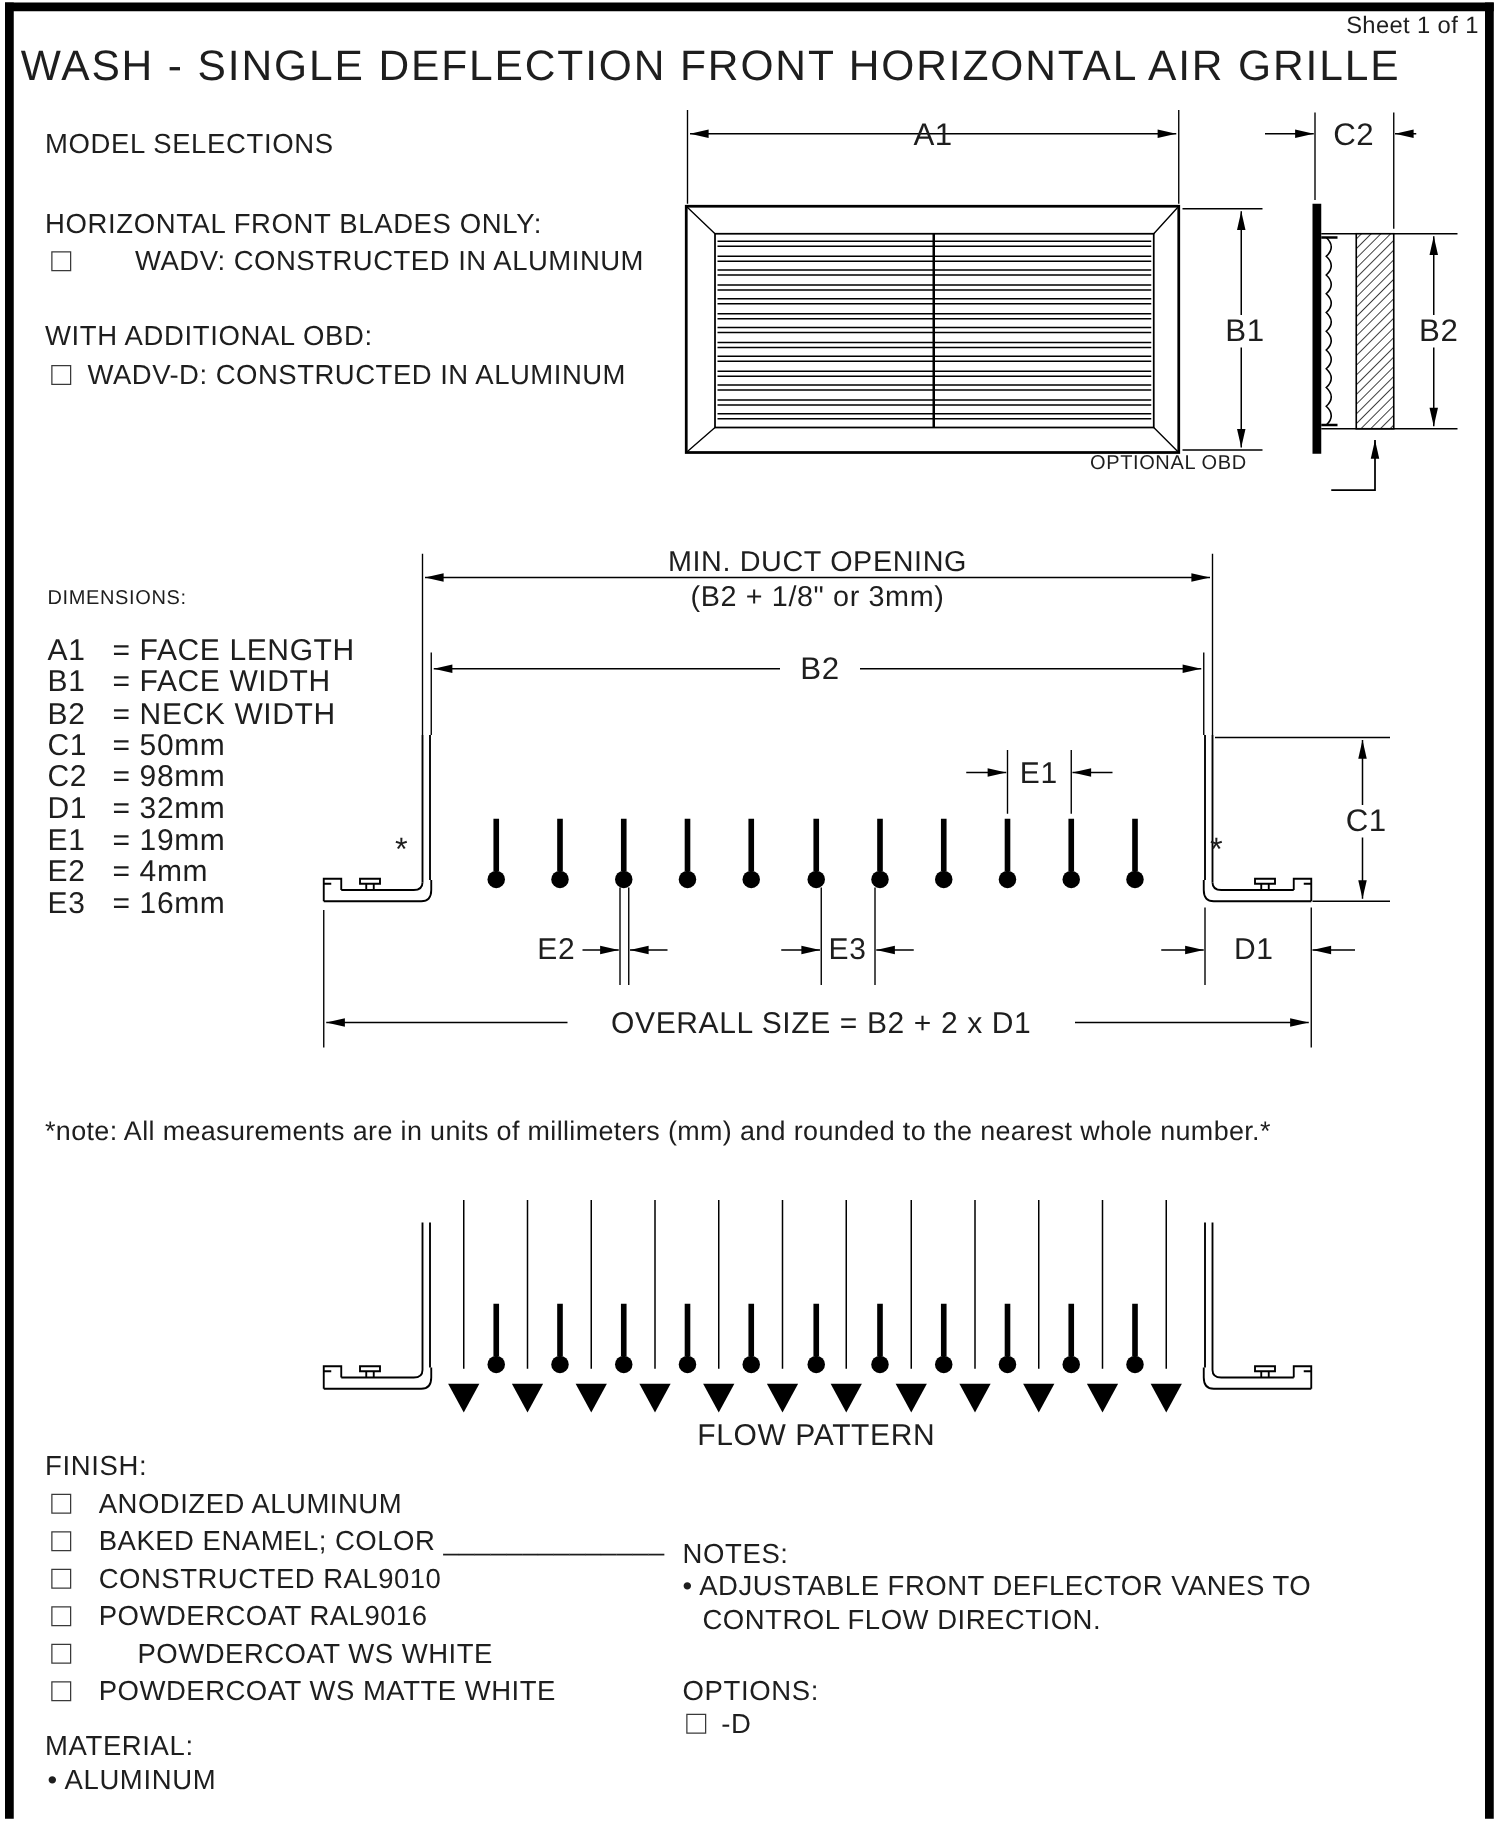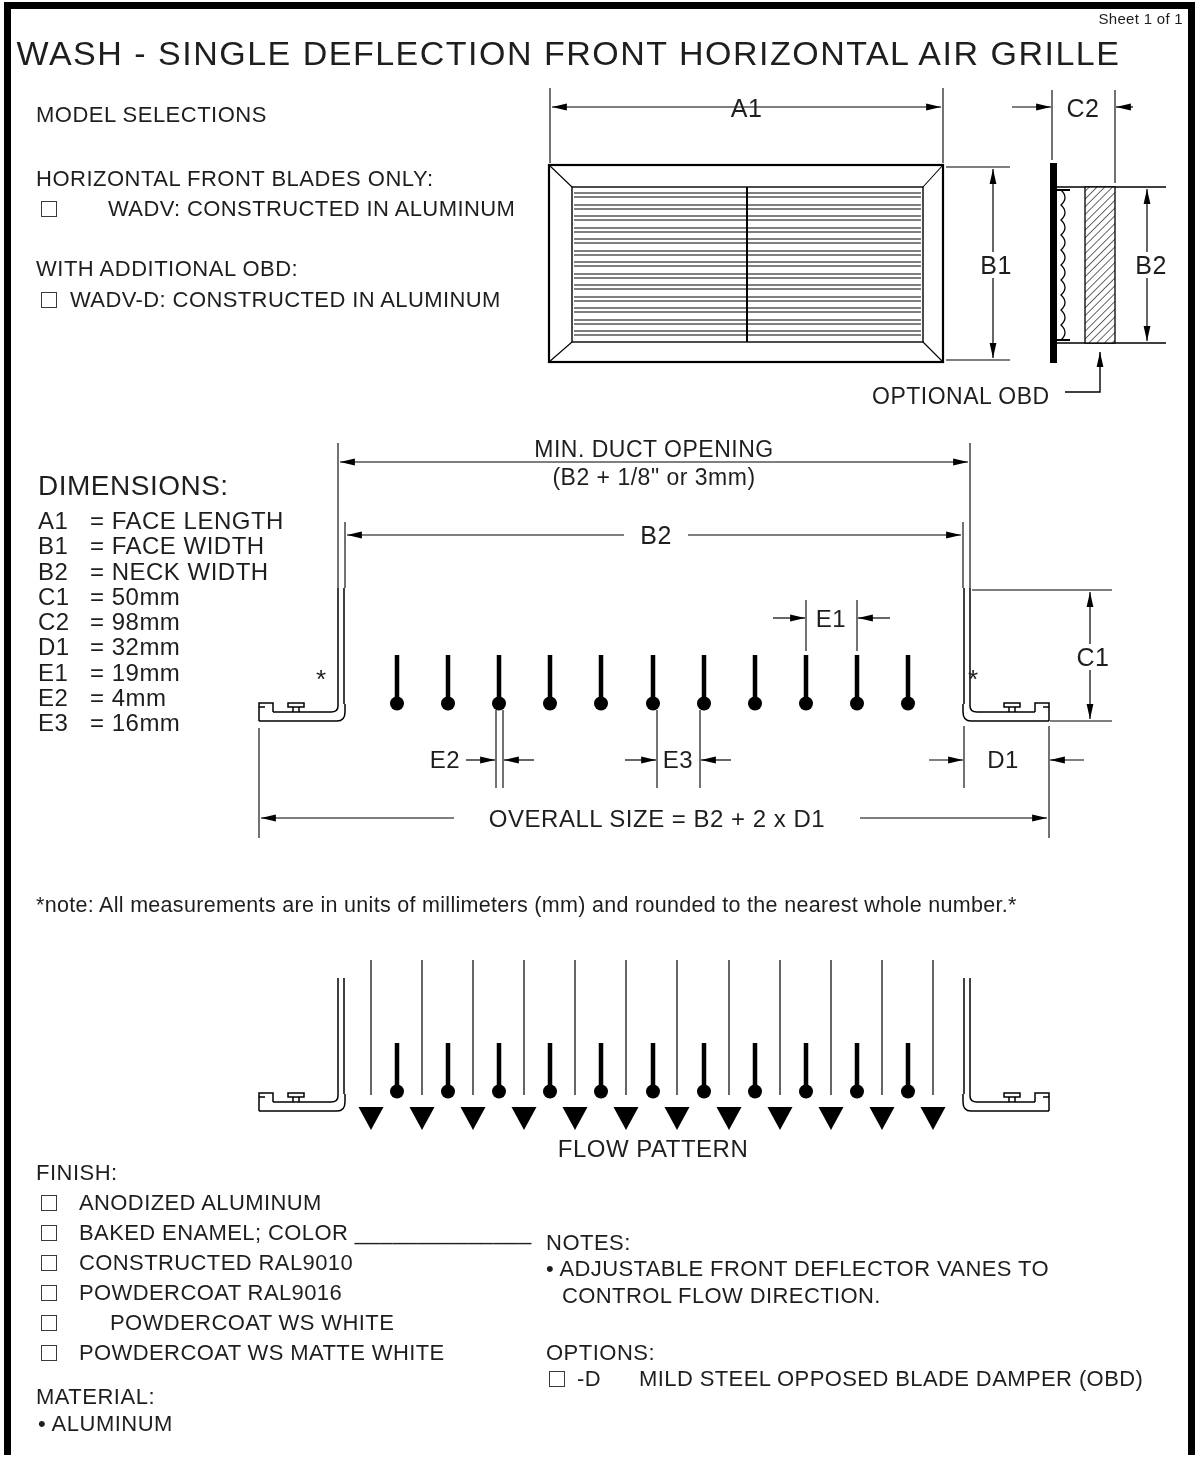--- a/index.html
+++ b/index.html
@@ -18,36 +18,36 @@
   .dimrow .dn{width:52px;flex:0 0 auto;}
   .dlab{position:absolute;font-size:25px;line-height:1.05;text-align:center;letter-spacing:.5px;white-space:nowrap;}
   .wbg{background:#fff;padding:0 3px;}
   svg{display:block;}
 </style>
 </head>
 <body>
 
 <div class="abs" style="left:4px;top:2px;width:1191px;height:1453px;border-left:7px solid #000;border-top:7px solid #000;border-right:7px solid #000;box-sizing:border-box;"></div>
 
-<div class="abs" style="right:18px;top:10px;font-size:15px;letter-spacing:.3px;">Sheet 1 of 1</div>
+<div class="abs" style="right:18px;top:10px;font-size:19px;letter-spacing:.3px;">Sheet 1 of 1</div>
 <div class="abs" style="left:0;top:34px;width:1137px;text-align:center;font-size:34px;letter-spacing:1.5px;white-space:nowrap;">WASH - SINGLE DEFLECTION FRONT HORIZONTAL AIR GRILLE</div>
 
 <div class="abs hd u" style="left:36px;top:102px;">MODEL SELECTIONS</div>
 <div class="abs hd u" style="left:36px;top:166px;">HORIZONTAL FRONT BLADES ONLY:</div>
 <div class="abs itm" style="left:41px;top:196px;gap:38px;">
   <span class="cb gap"></span>
   <span>WADV: CONSTRUCTED IN ALUMINUM</span>
 </div>
 <div class="abs hd u" style="left:36px;top:256px;">WITH ADDITIONAL OBD:</div>
 <div class="abs itm" style="left:41px;top:287px;">
   <span class="cb gap"></span>
   <span>WADV-D: CONSTRUCTED IN ALUMINUM</span>
 </div>
 
-<div class="abs u" style="left:38px;top:470px;font-size:28px;letter-spacing:.5px;">DIMENSIONS:</div>
+<div class="abs u" style="left:38px;top:470px;font-size:16px;letter-spacing:.5px;">DIMENSIONS:</div>
 <div class="abs" style="left:38px;top:508px;">
   <div class="dimrow">
       <span class="dn">A1</span>
       <span>= FACE LENGTH</span>
     </div>
   <div class="dimrow">
       <span class="dn">B1</span>
       <span>= FACE WIDTH</span>
     </div>
   <div class="dimrow">
@@ -207,21 +207,21 @@
           <circle cx="908" cy="1091.5" r="7"></circle>
       </g>
     </g>
   </g>
 </svg>
 
 <div class="dlab" style="left:716px;top:95px;width:61px;">A1</div>
 <div class="dlab wbg" style="left:967px;top:252px;width:52px;">B1</div>
 <div class="dlab" style="left:1054px;top:95px;width:58px;">C2</div>
 <div class="dlab wbg" style="left:1121px;top:252px;width:54px;">B2</div>
-<div class="dlab" style="left:872px;top:384px;font-size:23px;text-align:left;">OPTIONAL OBD</div>
+<div class="dlab" style="left:872px;top:363px;font-size:16px;text-align:left;">OPTIONAL OBD</div>
 
 <div class="dlab" style="left:504px;top:437px;width:300px;font-size:23px;">MIN. DUCT OPENING</div>
 <div class="dlab" style="left:504px;top:465px;width:300px;font-size:23px;">(B2 + 1/8" or 3mm)</div>
 <div class="dlab wbg" style="left:624px;top:522px;width:58px;">B2</div>
 <div class="dlab" style="left:806px;top:606px;width:50px;font-size:24px;">E1</div>
 <div class="dlab wbg" style="left:1063px;top:644px;width:54px;">C1</div>
 <div class="dlab" style="left:420px;top:747px;width:50px;font-size:24px;">E2</div>
 <div class="dlab" style="left:653px;top:747px;width:50px;font-size:24px;">E3</div>
 <div class="dlab" style="left:975px;top:747px;width:56px;font-size:24px;">D1</div>
 <div class="dlab wbg" style="left:454px;top:806px;width:400px;font-size:24px;">OVERALL SIZE = B2 + 2 x D1</div>
@@ -260,14 +260,13 @@
 <div class="abs hd" style="left:36px;top:1384px;">MATERIAL:</div>
 <div class="abs hd" style="left:38px;top:1411px;">• ALUMINUM</div>
 
 <div class="abs hd" style="left:546px;top:1230px;">NOTES:</div>
 <div class="abs" style="left:546px;top:1256px;width:508px;font-size:22px;letter-spacing:.4px;line-height:26.5px;padding-left:16px;text-indent:-16px;">• ADJUSTABLE FRONT DEFLECTOR VANES TO CONTROL FLOW DIRECTION.</div>
 
 <div class="abs hd" style="left:546px;top:1340px;">OPTIONS:</div>
 <div class="abs itm" style="left:549px;top:1366px;">
   <span class="cb" style="margin-right:12px;"></span>
   <span>-D</span>
-  <span style="margin-left:38px;">MILD STEEL OPPOSED BLADE DAMPER (OBD)</span>
 </div>
 
 </body></html>

